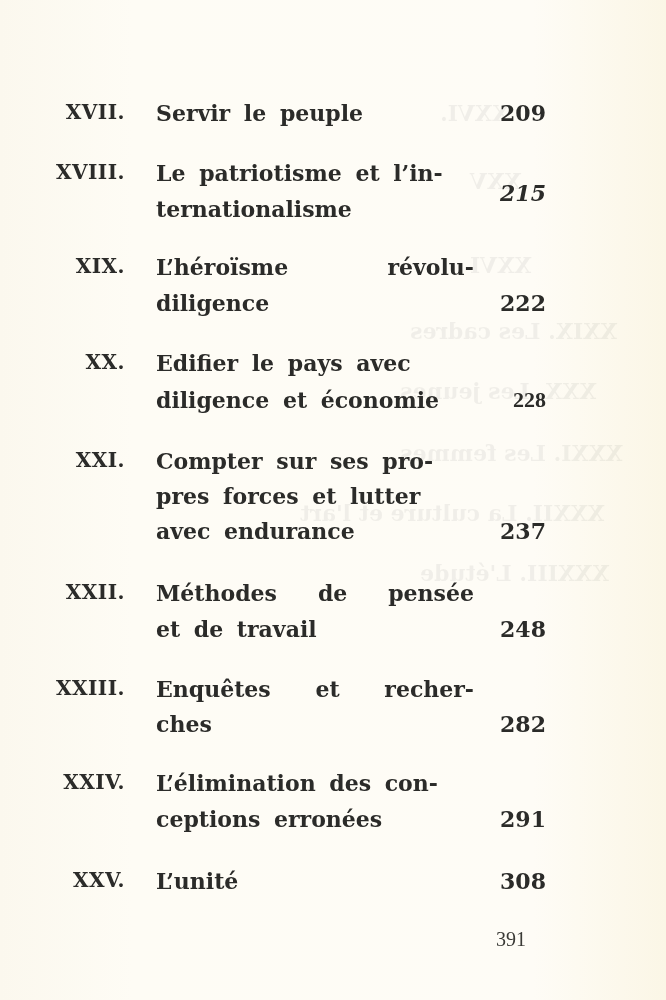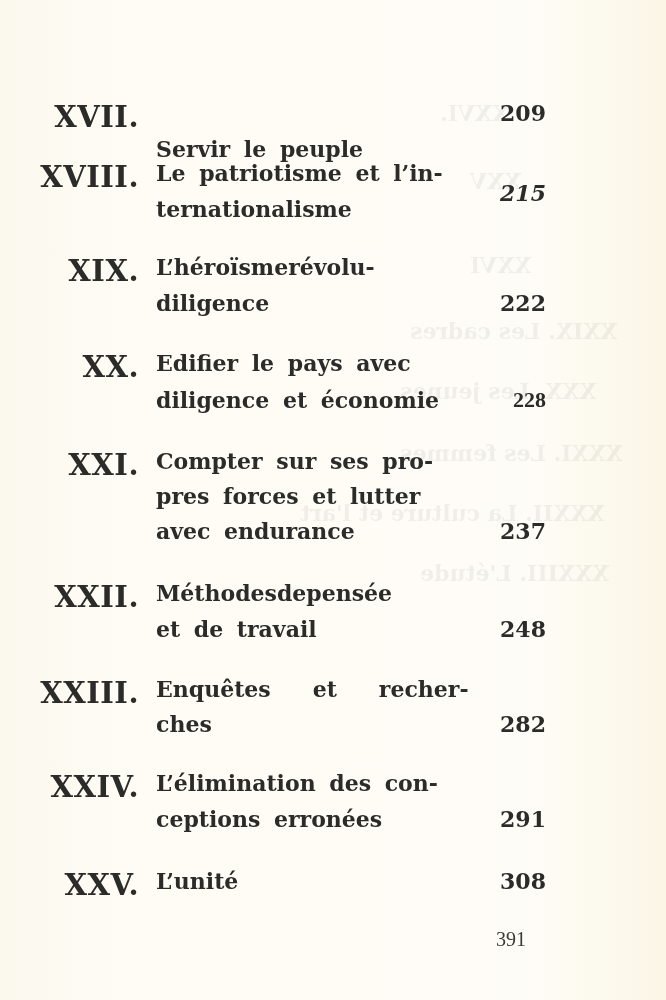--- a/index.html
+++ b/index.html
@@ -26,36 +26,37 @@
       left: 0; top: 0;
       width: 666px;
     }
     .entry {
       position: absolute;
       left: 0;
       width: 666px;
     }
     .num {
       position: absolute;
-      right: 527px;
-      font-weight: bold;
-      font-size: 29px;
+      right: 541px;
+      font-weight: bold;
+      font-size: 20px;
       letter-spacing: 0.5px;
       white-space: nowrap;
       color: #2b2b29;
     }
     .line {
       position: absolute;
       left: 156px;
       width: 318px;
       font-weight: bold;
       font-size: 22px;
       white-space: nowrap;
       color: #2b2b29;
       display: flex;
+      justify-content: space-between;
     }
     .line.left { justify-content: flex-start; word-spacing: 6px; }
     .line span { display: inline-block; }
     .page-ref {
       position: absolute;
       right: 120px;
       font-weight: bold;
       font-size: 22px;
       color: #2b2b29;
     }
@@ -90,21 +91,21 @@
   <div class="ghost" style="left:410px;top:318px;">XXIX. Les cadres</div>
   <div class="ghost" style="left:400px;top:378px;">XXX. Les jeunes</div>
   <div class="ghost" style="left:400px;top:440px;">XXXI. Les femmes</div>
   <div class="ghost" style="left:300px;top:500px;">XXXII. La culture et l'art</div>
   <div class="ghost" style="left:420px;top:560px;">XXXIII. L'étude</div>
 
   <div class="toc">
 
     <div class="entry" style="top:100px;">
       <span class="num" style="top:0;">XVII.</span>
-      <div class="line left" style="top:0;margin-top:36px;">
+      <div class="line left" style="top:0;">
         <span>Servir le peuple</span>
       </div>
       <span class="page-ref" style="top:0;">209</span>
     </div>
 
     <div class="entry" style="top:160px;">
       <span class="num" style="top:0;">XVIII.</span>
       <div class="line left" style="top:0;">
         <span>Le patriotisme et l’in-</span>
       </div>

